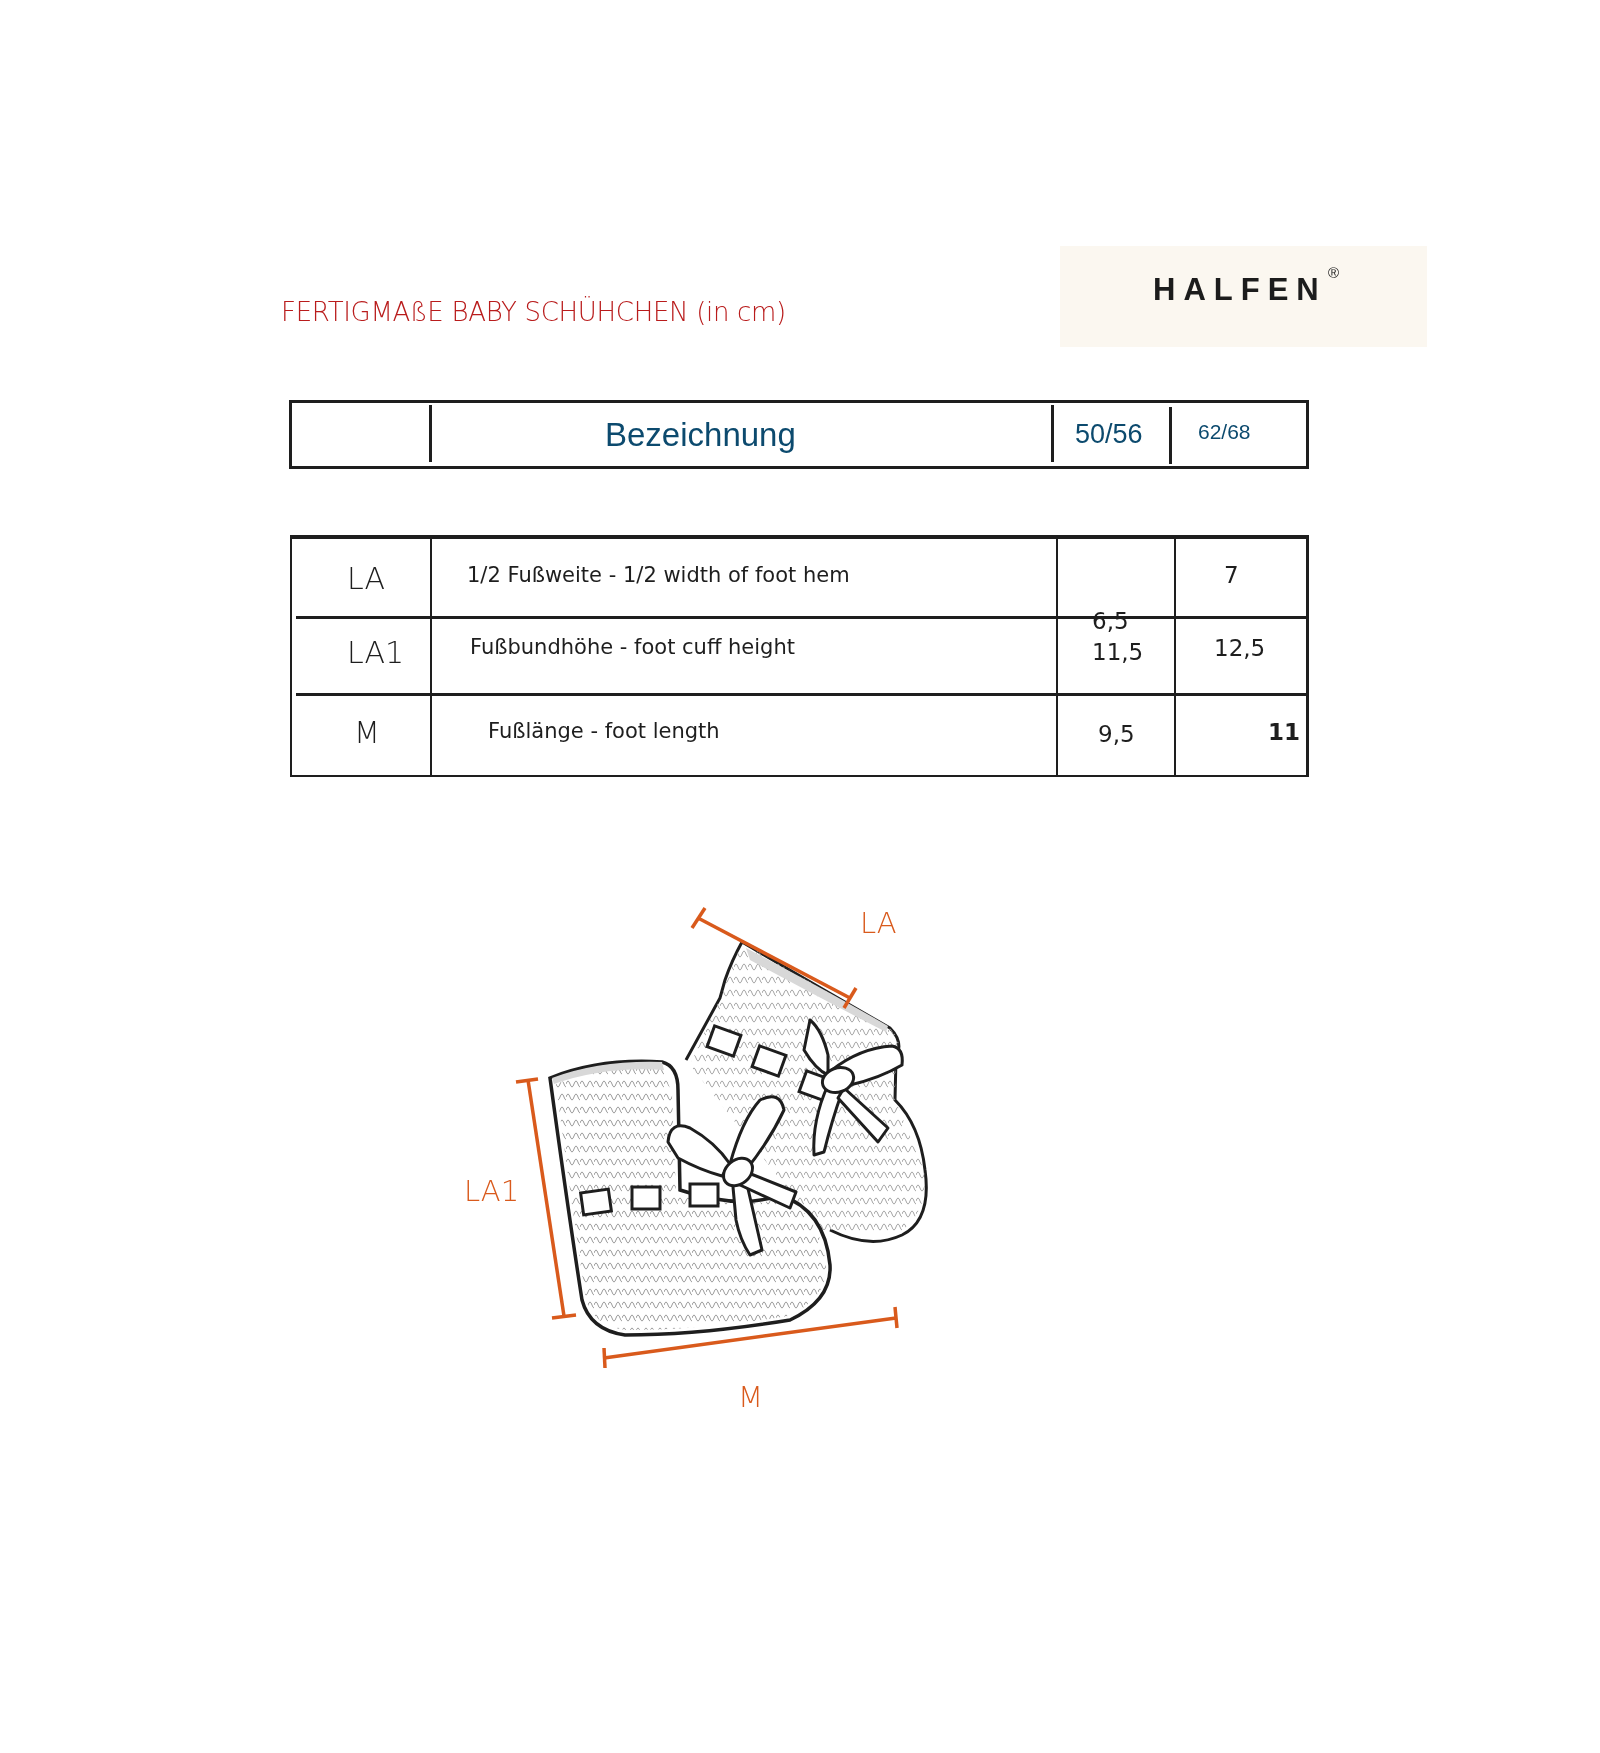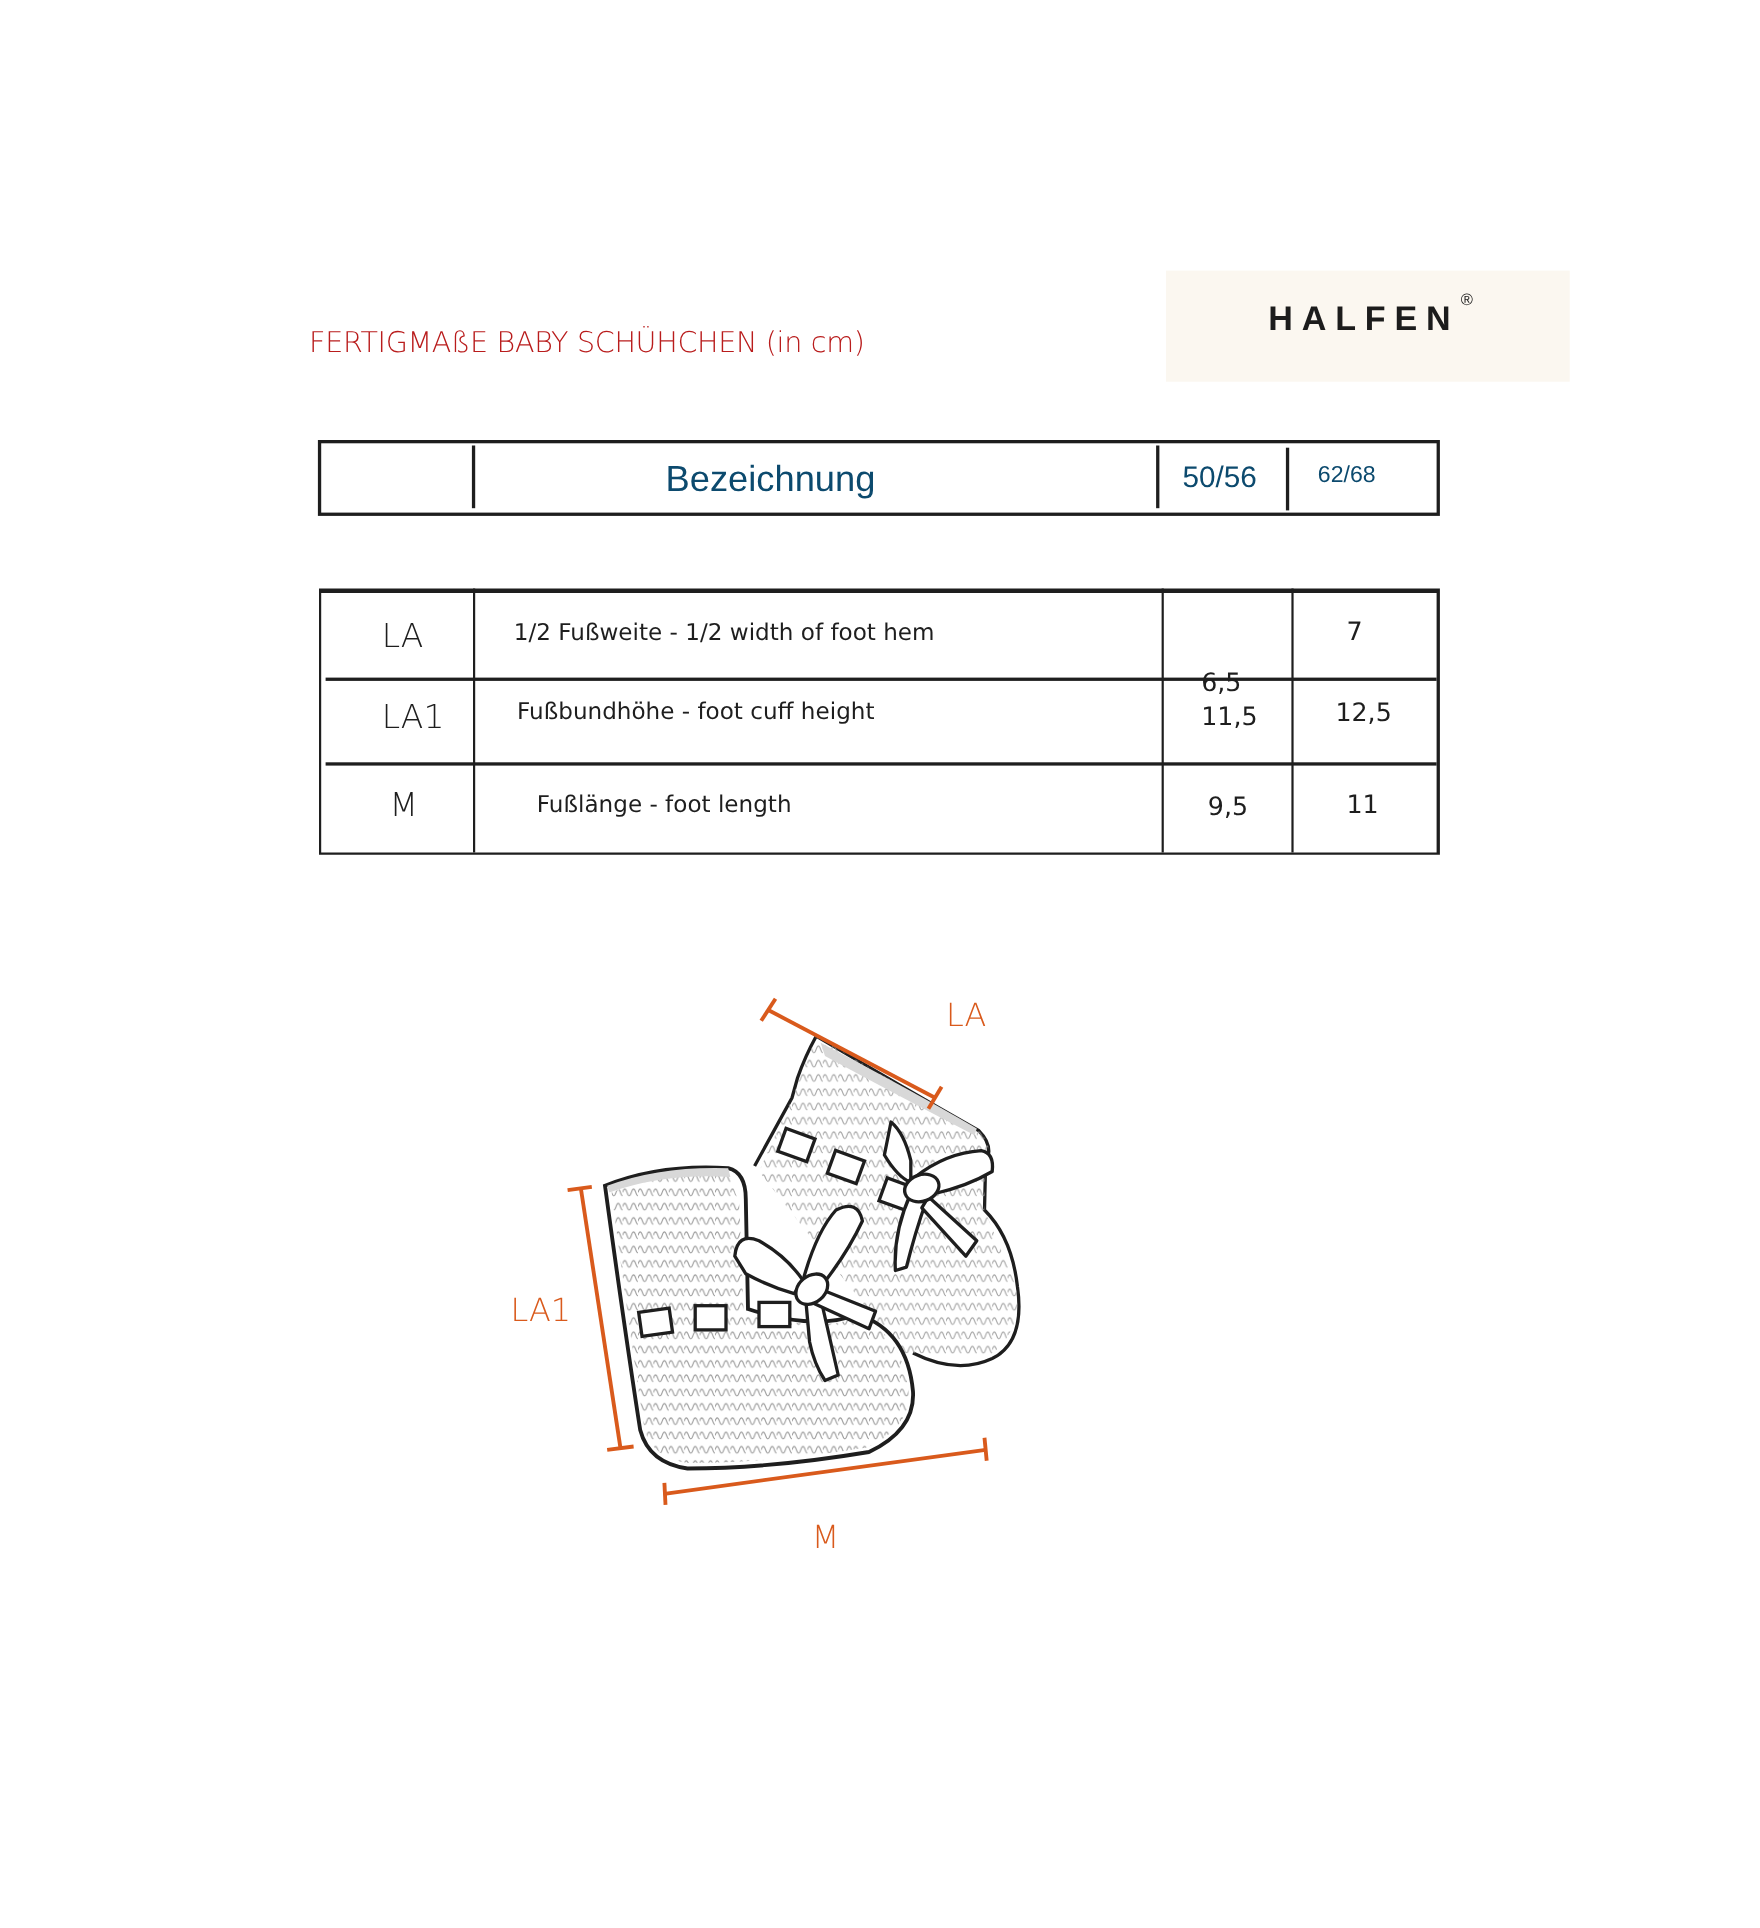--- a/index.html
+++ b/index.html
@@ -53,21 +53,21 @@
   <span class="cell val" style="left:932px;top:23px;">7</span>
 
   <span class="cell code" style="left:55px;top:96px;">LA1</span>
   <span class="cell desc" style="left:178px;top:96px;">Fußbundhöhe - foot cuff height</span>
   <span class="cell val" style="left:800px;top:100px;">11,5</span>
   <span class="cell val" style="left:922px;top:96px;">12,5</span>
 
   <span class="cell code" style="left:62px;top:176px;">M</span>
   <span class="cell desc" style="left:196px;top:180px;">Fußlänge - foot length</span>
   <span class="cell val" style="left:806px;top:182px;">9,5</span>
-  <span class="cell val" style="left:932px;top:180px;">11</span>
+  <span class="cell val" style="left:976px;top:180px;font-weight:bold;">11</span>
 </div>
 
 <div class="drawing">
   <svg width="540" height="540" viewBox="0 0 540 540">
     <defs>
       <pattern id="knit" width="14" height="13" patternUnits="userSpaceOnUse">
         <path d="M0 9 q2 -6 4 0 t4 0 t4 0 t4 0" fill="none" stroke="#9a9a9a" stroke-width="1"></path>
       </pattern>
     </defs>
 

